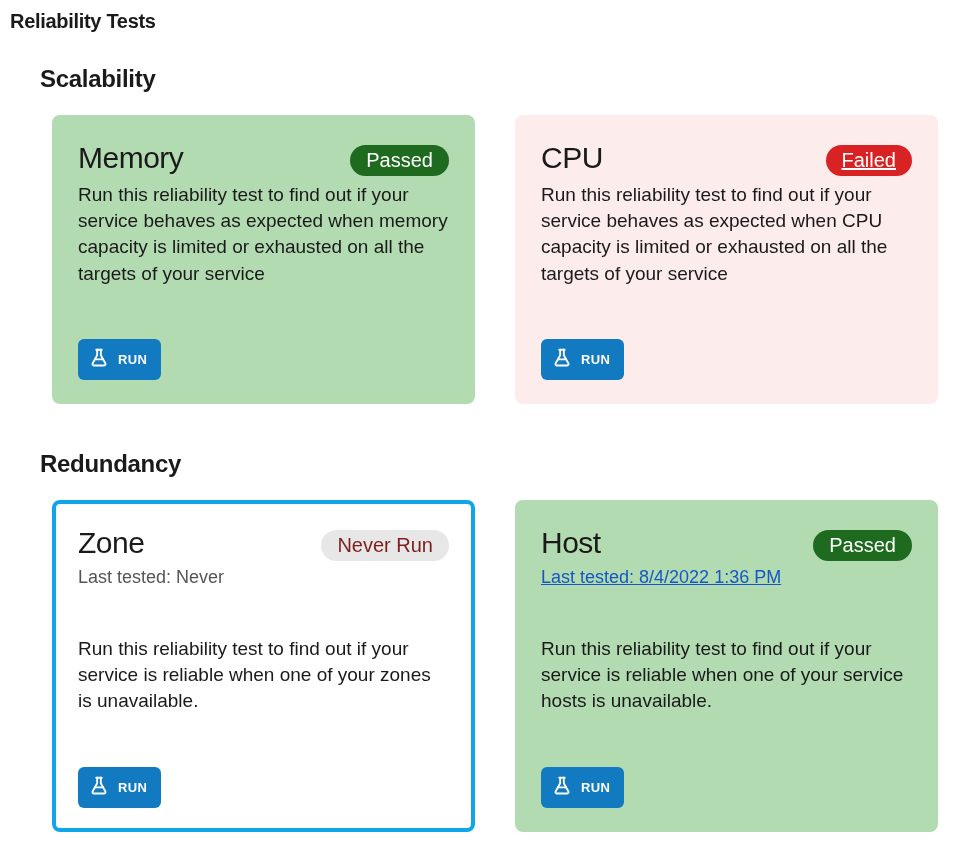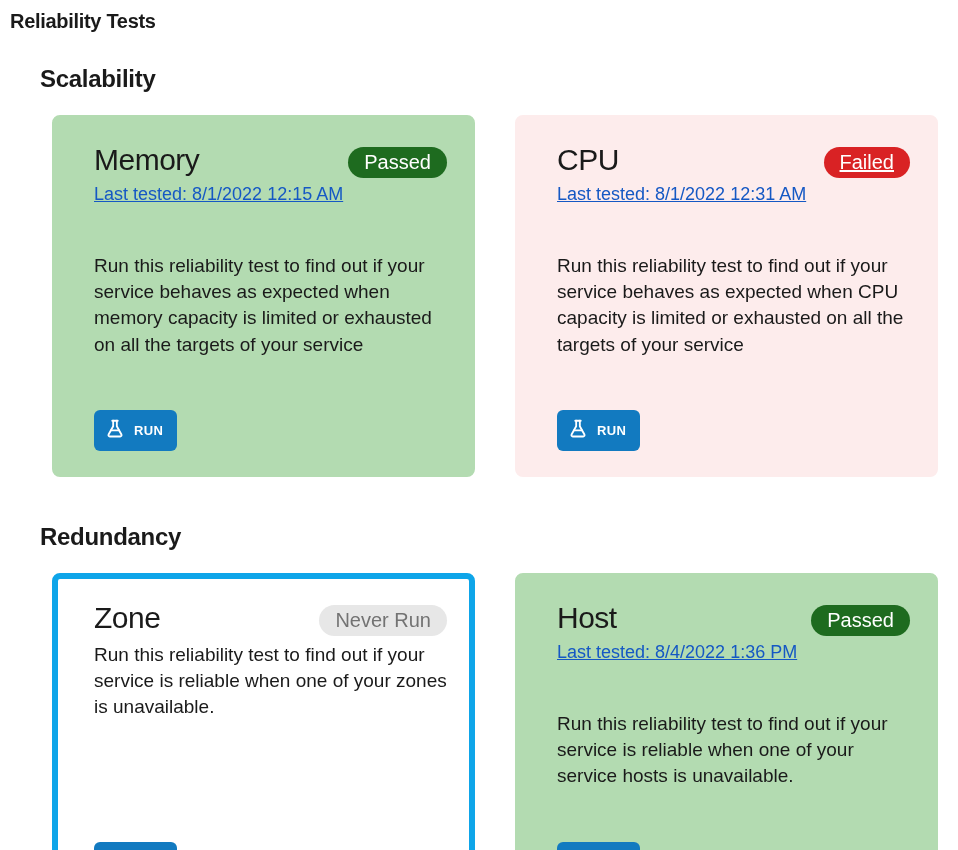--- a/index.html
+++ b/index.html
@@ -32,22 +32,22 @@
     }
     .card-grid {
       display: grid;
       grid-template-columns: 1fr 1fr;
       gap: 40px;
       padding-left: 12px;
       padding-right: 10px;
     }
     .test-card {
       border-radius: 8px;
-      padding: 22px 22px 20px 36px;
-      border: 6px solid #0ea5e9;
+      padding: 22px 22px 20px 22px;
+      border: 4px solid #0ea5e9;
       background: #fff;
       display: flex;
       flex-direction: column;
     }
     .test-card.passed {
       background: #b3dbb1;
       border-color: #b3dbb1;
     }
     .test-card.failed {
       background: #fdecec;
@@ -78,21 +78,21 @@
       background: #1e6b1f;
       color: #fff;
     }
     .status-badge.failed {
       background: #d92224;
       color: #fff;
       text-decoration: underline;
     }
     .status-badge.never {
       background: #e7e7e7;
-      color: #737373;
+      color: #7f1d1d;
     }
     .last-tested {
       font-size: 18px;
       margin-bottom: 48px;
       display: inline-block;
     }
     .last-tested.link {
       color: #1558c4;
       text-decoration: underline;
       cursor: pointer;
@@ -135,42 +135,40 @@
 
 <div id="sections-container">
   <div class="section">
     <h2 class="section-title">Scalability</h2>
     <div class="card-grid">
   <div class="test-card passed">
     <div class="card-header">
       <div class="card-title">Memory</div>
       <span class="status-badge passed">Passed</span>
     </div>
-    <span class="last-tested link">Last tested: 8/1/2022 12:15 AM</span>
     <div class="card-desc">Run this reliability test to find out if your service behaves as expected when memory capacity is limited or exhausted on all the targets of your service</div>
     <div class="card-footer">
       <button class="run-button">
         <span>
           <svg viewBox="0 0 24 24" fill="none" stroke="currentColor" stroke-width="2" stroke-linecap="round" stroke-linejoin="round">
             <path d="M9 3h6"></path>
             <path d="M10 3v6l-5 9a1.5 1.5 0 0 0 1.3 2.2h11.4a1.5 1.5 0 0 0 1.3-2.2l-5-9V3"></path>
             <path d="M7.5 13.5h9"></path>
           </svg>
         </span>
         <span>RUN</span>
       </button>
     </div>
   </div>
 
   <div class="test-card failed">
     <div class="card-header">
       <div class="card-title">CPU</div>
       <span class="status-badge failed">Failed</span>
     </div>
-    <span class="last-tested link">Last tested: 8/1/2022 12:31 AM</span>
     <div class="card-desc">Run this reliability test to find out if your service behaves as expected when CPU capacity is limited or exhausted on all the targets of your service</div>
     <div class="card-footer">
       <button class="run-button">
         <span>
           <svg viewBox="0 0 24 24" fill="none" stroke="currentColor" stroke-width="2" stroke-linecap="round" stroke-linejoin="round">
             <path d="M9 3h6"></path>
             <path d="M10 3v6l-5 9a1.5 1.5 0 0 0 1.3 2.2h11.4a1.5 1.5 0 0 0 1.3-2.2l-5-9V3"></path>
             <path d="M7.5 13.5h9"></path>
           </svg>
         </span>
@@ -182,20 +180,21 @@
   </div>
 
   <div class="section">
     <h2 class="section-title">Redundancy</h2>
     <div class="card-grid">
   <div class="test-card">
     <div class="card-header">
       <div class="card-title">Zone</div>
       <span class="status-badge never">Never Run</span>
     </div>
+    <span class="last-tested plain">Last tested: Never</span>
     <div class="card-desc">Run this reliability test to find out if your service is reliable when one of your zones is unavailable.</div>
     <div class="card-footer">
       <button class="run-button">
         <span>
           <svg viewBox="0 0 24 24" fill="none" stroke="currentColor" stroke-width="2" stroke-linecap="round" stroke-linejoin="round">
             <path d="M9 3h6"></path>
             <path d="M10 3v6l-5 9a1.5 1.5 0 0 0 1.3 2.2h11.4a1.5 1.5 0 0 0 1.3-2.2l-5-9V3"></path>
             <path d="M7.5 13.5h9"></path>
           </svg>
         </span>

